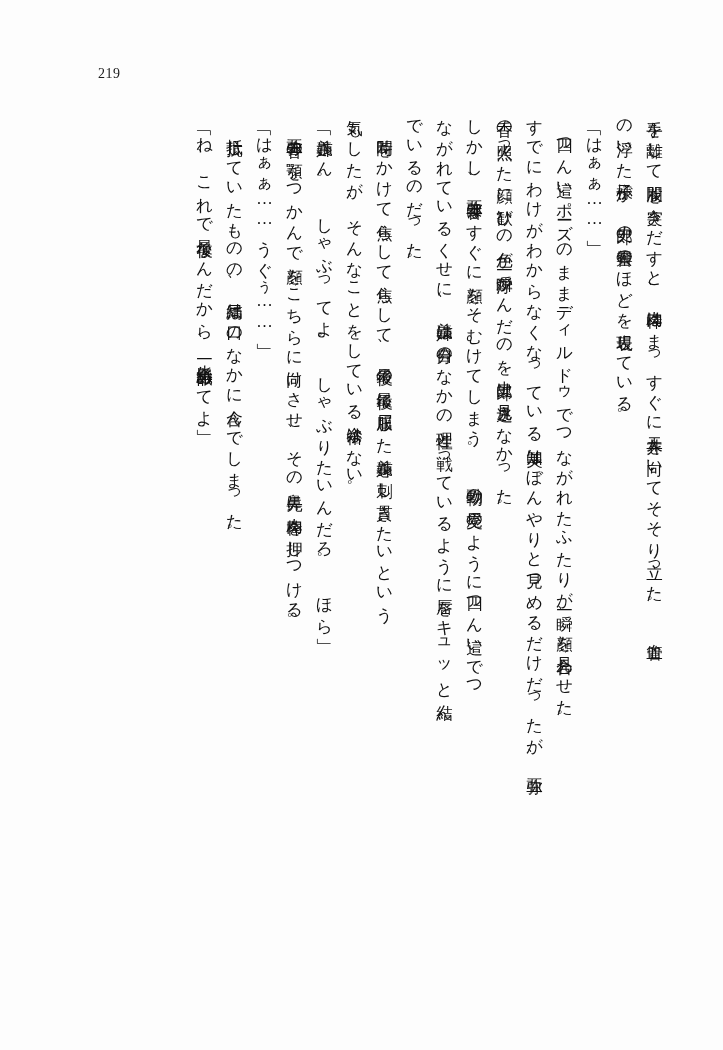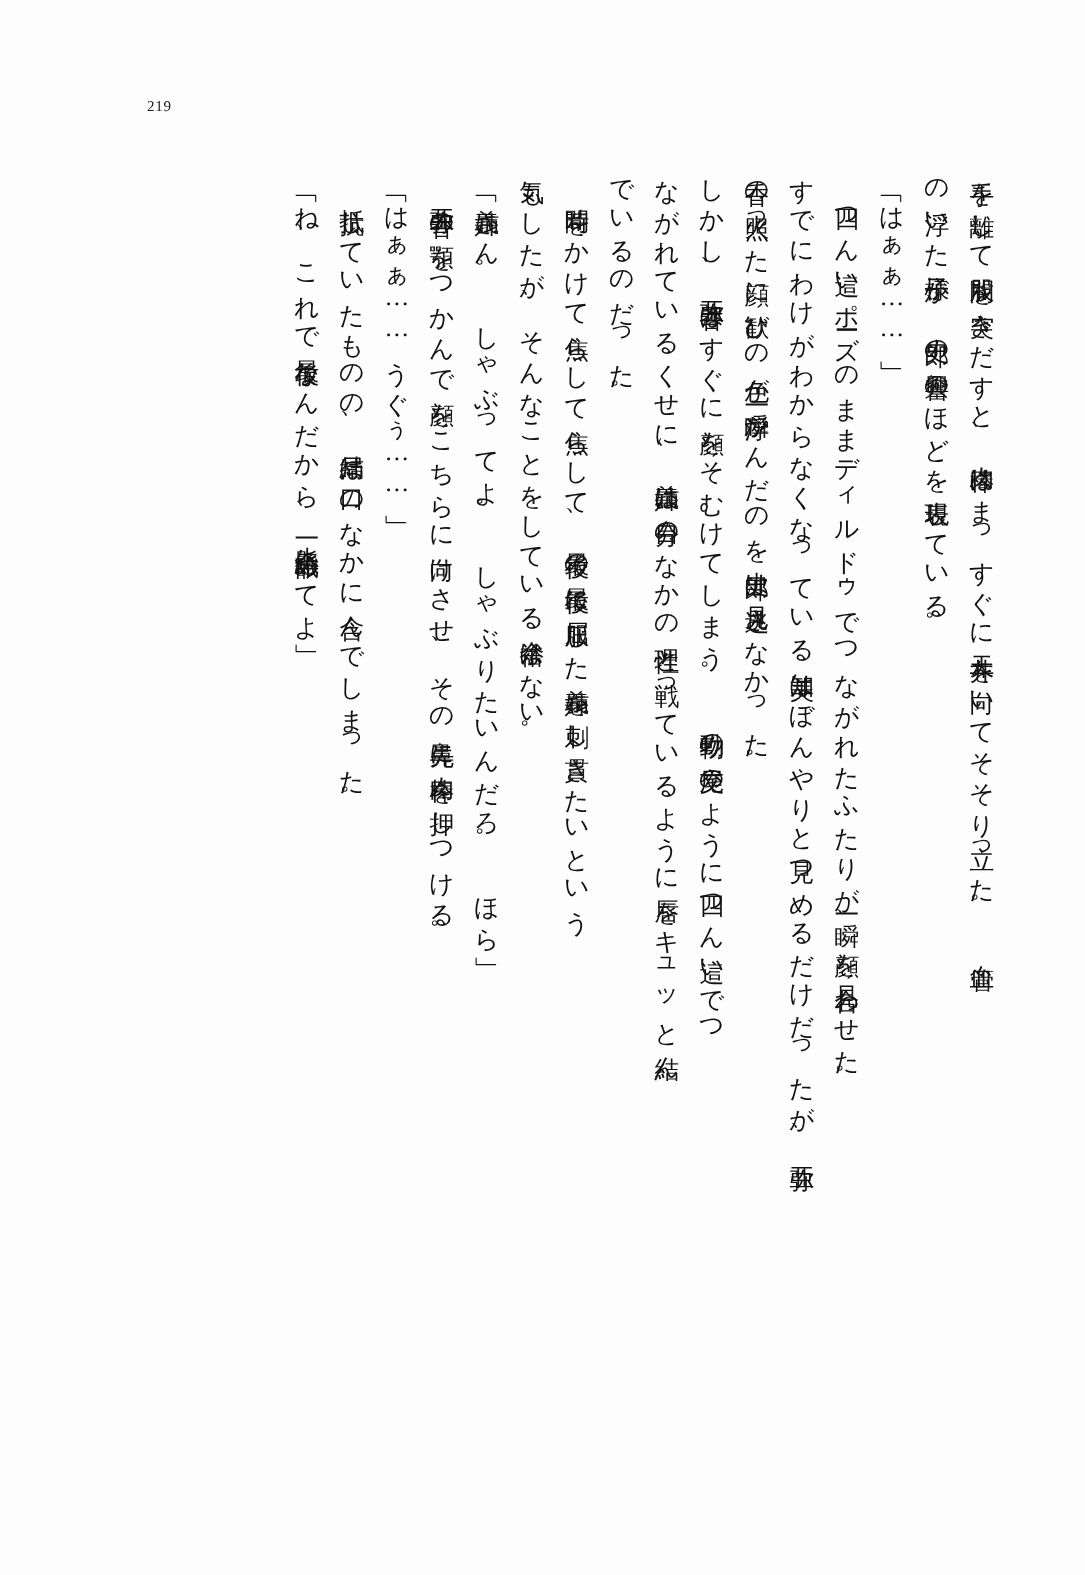--- a/index.html
+++ b/index.html
@@ -14,21 +14,21 @@
     position: relative;
     width: 723px;
     height: 1050px;
     background: #fdfdfd;
     overflow: hidden;
   }
   .page-number {
     position: absolute;
     top: 66px;
     left: 98px;
-    font-size: 10px;
+    font-size: 14px;
     color: #1a1a1a;
     letter-spacing: 0.5px;
     font-family: "Liberation Serif", "DejaVu Serif", serif;
   }
   .text-block {
     position: absolute;
     top: 108px;
     left: 62px;
     width: 600px;
     height: 880px;

